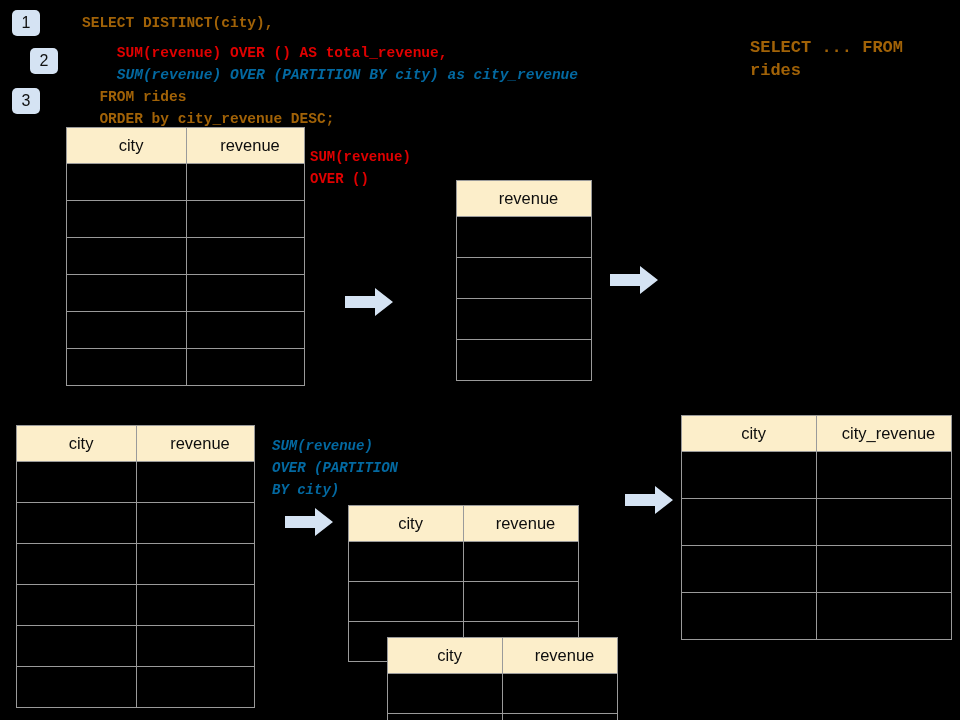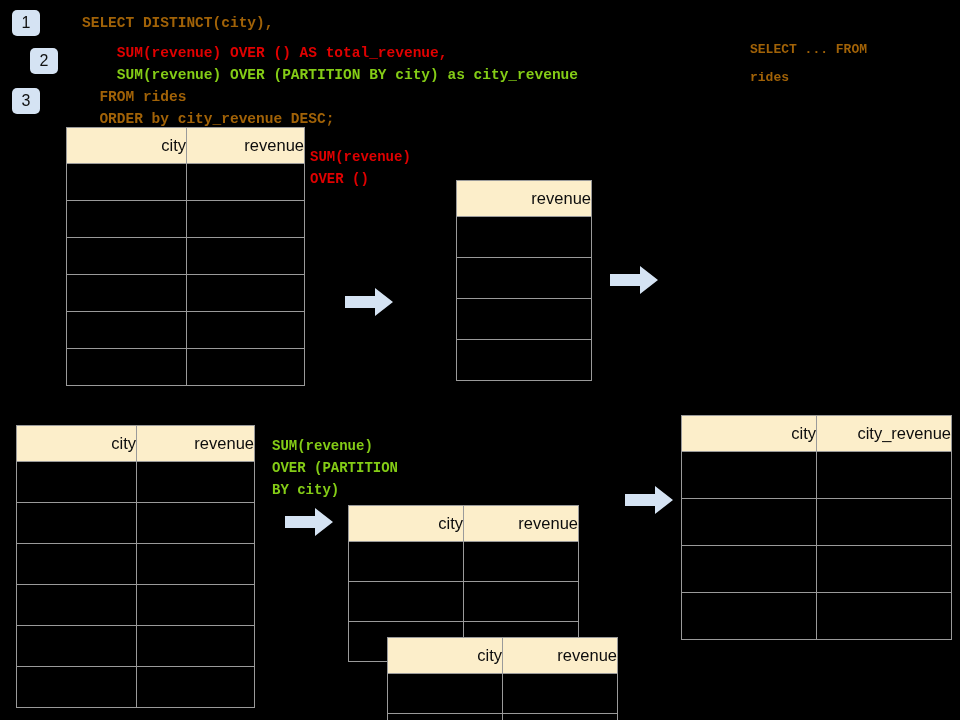--- a/index.html
+++ b/index.html
@@ -38,55 +38,55 @@
     font-family: "Liberation Mono", monospace;
     font-size: 14.5px;
     font-weight: bold;
     line-height: 22px;
     white-space: pre;
     letter-spacing: 0px;
   }
   .code-line { white-space: pre; }
   .c-purple { color: #a16207; }
   .c-red    { color: #e00000; margin-top: 8px; }
-  .c-green  { color: #84cc16; }
+  .c-green  { color: #0369a1; font-style: italic; }
 
   
   .annot {
     position: absolute;
     font-family: "Liberation Mono", monospace;
     font-size: 14px;
     font-weight: bold;
     line-height: 22px;
     white-space: pre;
   }
   .annot.small {
-    font-size: 13px;
-    line-height: 28px;
+    font-size: 17px;
+    line-height: 23px;
   }
 
   
   .tbl {
     position: absolute;
     border-collapse: collapse;
     background: #000000;
     table-layout: fixed;
   }
   .tbl td, .tbl th {
     border: 1px solid #9a9a9a;
     padding: 0;
     margin: 0;
   }
   .tbl th {
     background: #fceeca;
     color: #0d0d0d;
     font-family: "Liberation Sans", sans-serif;
     font-size: 16.5px;
     font-weight: normal;
-    text-align: right;
+    text-align: center;
     padding: 4px 0 5px 9px;
     height: 36px;
     vertical-align: middle;
   }
   .tbl td {
     background: #000000;
     height: 37px;
   }
 
   

